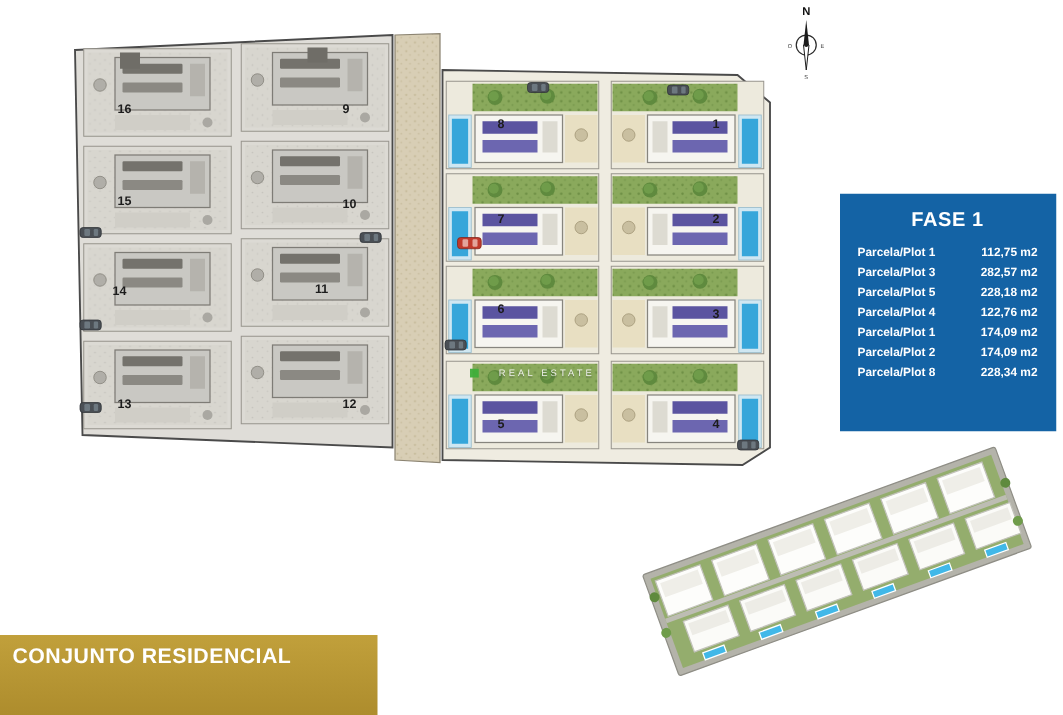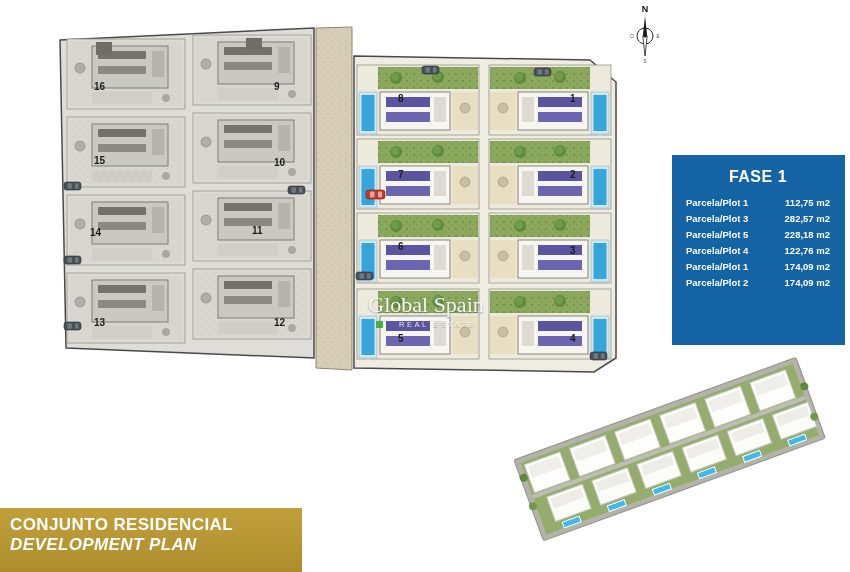--- a/index.html
+++ b/index.html
@@ -217,25 +217,28 @@
         <span>122,76 m2</span>
       </div>
       <div class="phase-row">
         <span>Parcela/Plot 1</span>
         <span>174,09 m2</span>
       </div>
       <div class="phase-row">
         <span>Parcela/Plot 2</span>
         <span>174,09 m2</span>
       </div>
+      <div class="phase-row">
+        <span>Parcela/Plot 8</span>
+        <span>228,34 m2</span>
+      </div>
     </div>
   </div>
 
   <div class="watermark">
-    <div class="wm1">Global Spain</div>
     <div class="wm2">
       <span class="wm-sq"></span>
       <span>REAL ESTATE</span>
     </div>
   </div>
 
   <svg class="render3d" width="350" height="185" viewBox="0 0 350 185">
     <g transform="translate(16,104) rotate(-20)">
       <rect x="0" y="0" width="300" height="86" rx="2" fill="#b4b3aa" stroke="#8f8e86" stroke-width="1"></rect>
       <rect x="5" y="5" width="290" height="76" fill="#94ad6d"></rect>
@@ -284,16 +287,15 @@
         <circle cx="3" cy="20" r="4" fill="#5f8a3e"></circle>
         <circle cx="2" cy="50" r="4" fill="#6f9c4a"></circle>
         <circle cx="298" cy="30" r="4" fill="#5f8a3e"></circle>
         <circle cx="297" cy="62" r="4" fill="#6f9c4a"></circle>
       </g>
     </g>
   </svg>
 
   <div class="banner">
     <div class="banner-line1">CONJUNTO RESIDENCIAL</div>
-    <div class="banner-line2">DEVELOPMENT PLAN</div>
   </div>
 
 </div>
 
 </body></html>

